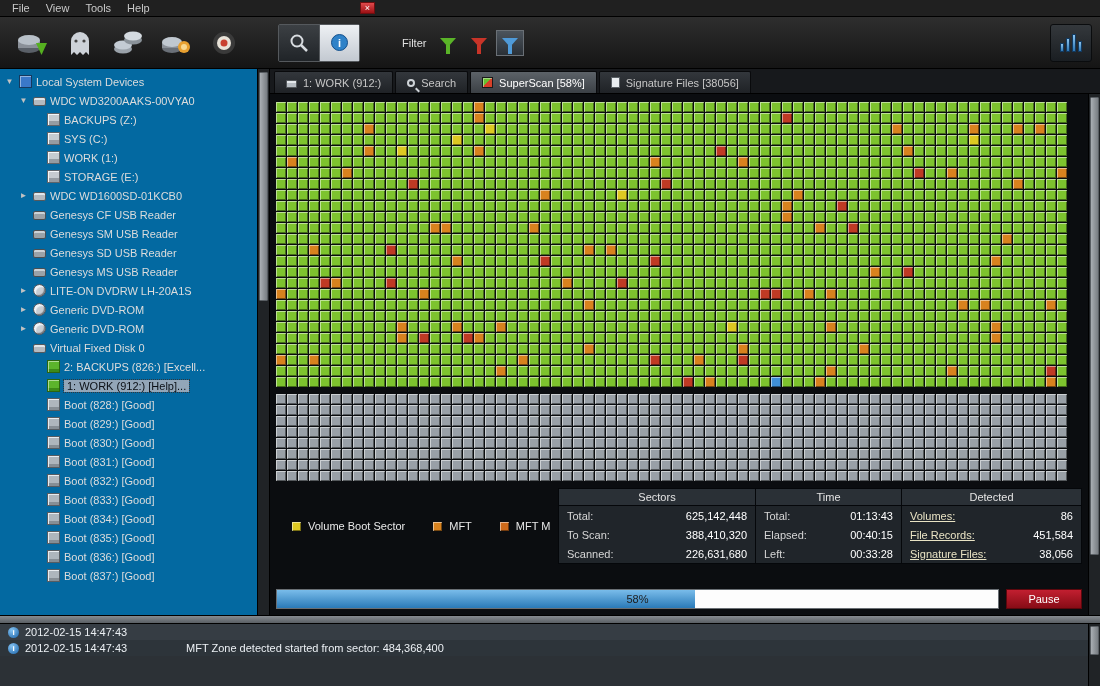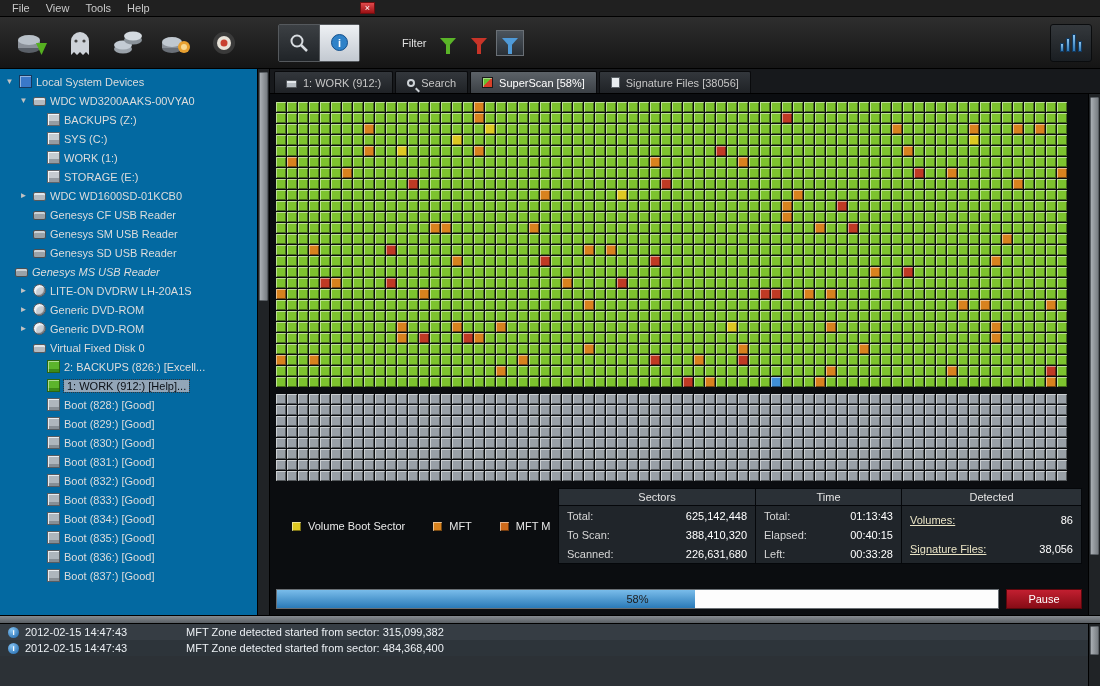--- a/index.html
+++ b/index.html
@@ -271,21 +271,21 @@
           <div class="tree-row" style="padding-left: 18px;">
             <span class="expander"></span>
             <span class="ticon ti-usb"></span>
             <span class="tlabel">Genesys SM  USB Reader</span>
           </div>
           <div class="tree-row" style="padding-left: 18px;">
             <span class="expander"></span>
             <span class="ticon ti-usb"></span>
             <span class="tlabel">Genesys SD  USB Reader</span>
           </div>
-          <div class="tree-row" style=" font-style: italic;">
+          <div class="tree-row" style="padding-left: 18px;">
             <span class="expander"></span>
             <span class="ticon ti-usb"></span>
             <span class="tlabel">Genesys MS  USB Reader</span>
           </div>
           <div class="tree-row" style="padding-left: 18px;">
             <span class="expander exp-closed"></span>
             <span class="ticon ti-cd"></span>
             <span class="tlabel">LITE-ON DVDRW LH-20A1S</span>
           </div>
           <div class="tree-row" style="padding-left: 18px;">
@@ -2955,20 +2955,24 @@
                     <span class="svalue">00:33:28</span>
                   </div>
                 </div>
                 <div class="sgroup">
                   <div class="shead">Detected</div>
                   <div class="srow">
                     <span class="slabel slink">Volumes:</span>
                     <span class="svalue">86</span>
                   </div>
                   <div class="srow">
+                    <span class="slabel slink">File Records:</span>
+                    <span class="svalue">451,584</span>
+                  </div>
+                  <div class="srow">
                     <span class="slabel slink">Signature Files:</span>
                     <span class="svalue">38,056</span>
                   </div>
                 </div>
               </div>
           </div>
           <div class="progress-row">
             <div class="pbar">
               <div class="pfill" style="width: 58%;"></div>
               <div class="plabel">58%</div>
@@ -2984,21 +2988,20 @@
   </div>
 
   <div class="splitter"></div>
 
   <div class="log-panel">
     <div class="log-main">
       <div class="log-rows">
           <div class="log-row">
             <span class="log-icon"></span>
             <span class="lr-date">2012-02-15 14:47:43</span>
-            <span class="lr-event">MFT Zone detected started from sector: 315,099,382</span>
           </div>
           <div class="log-row">
             <span class="log-icon"></span>
             <span class="lr-date">2012-02-15 14:47:43</span>
             <span class="lr-event">MFT Zone detected started from sector: 484,368,400</span>
           </div>
         </div>
     </div>
     <div class="scrollbar v log-sb">
       <div class="sb-thumb"></div>

